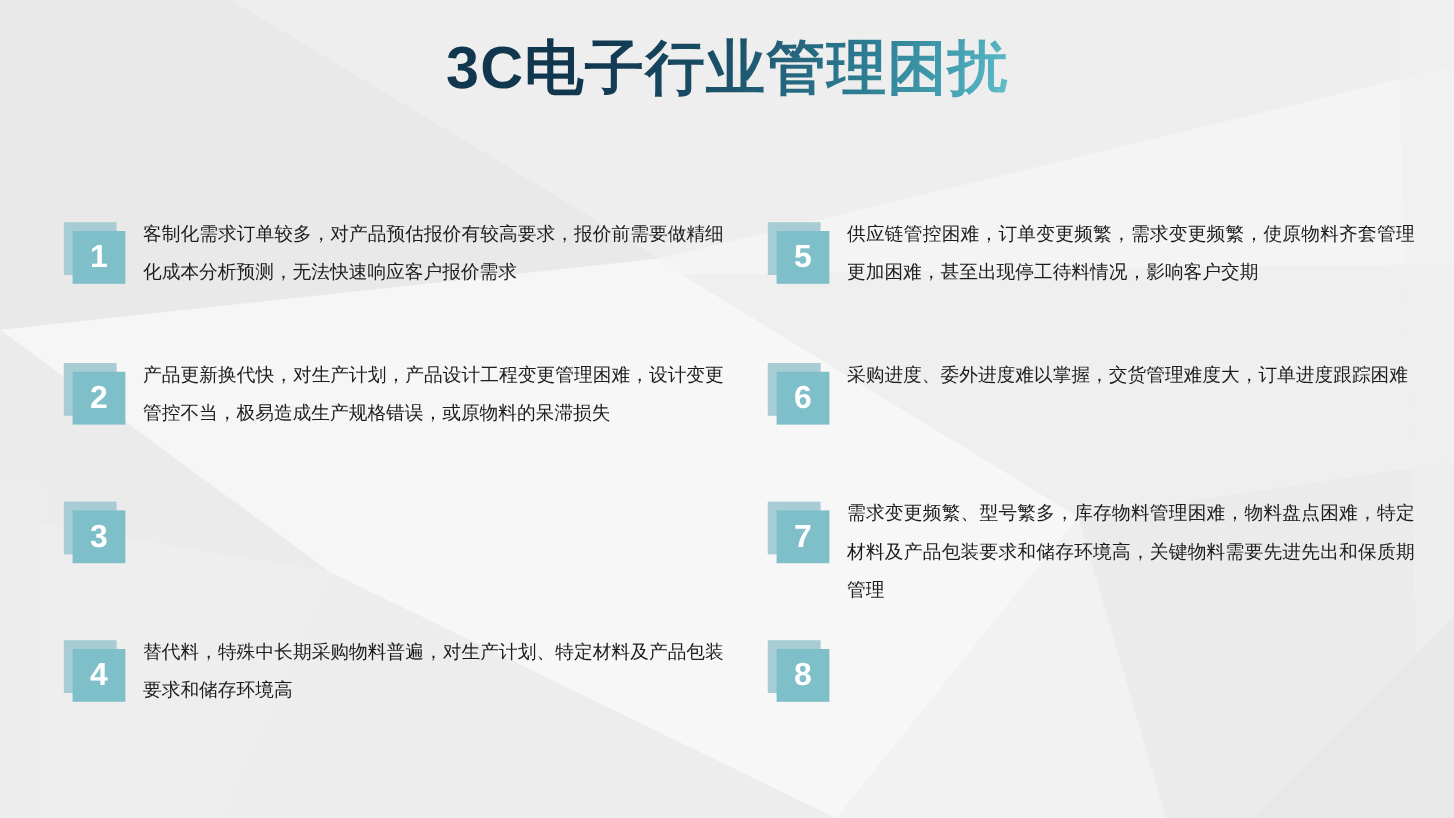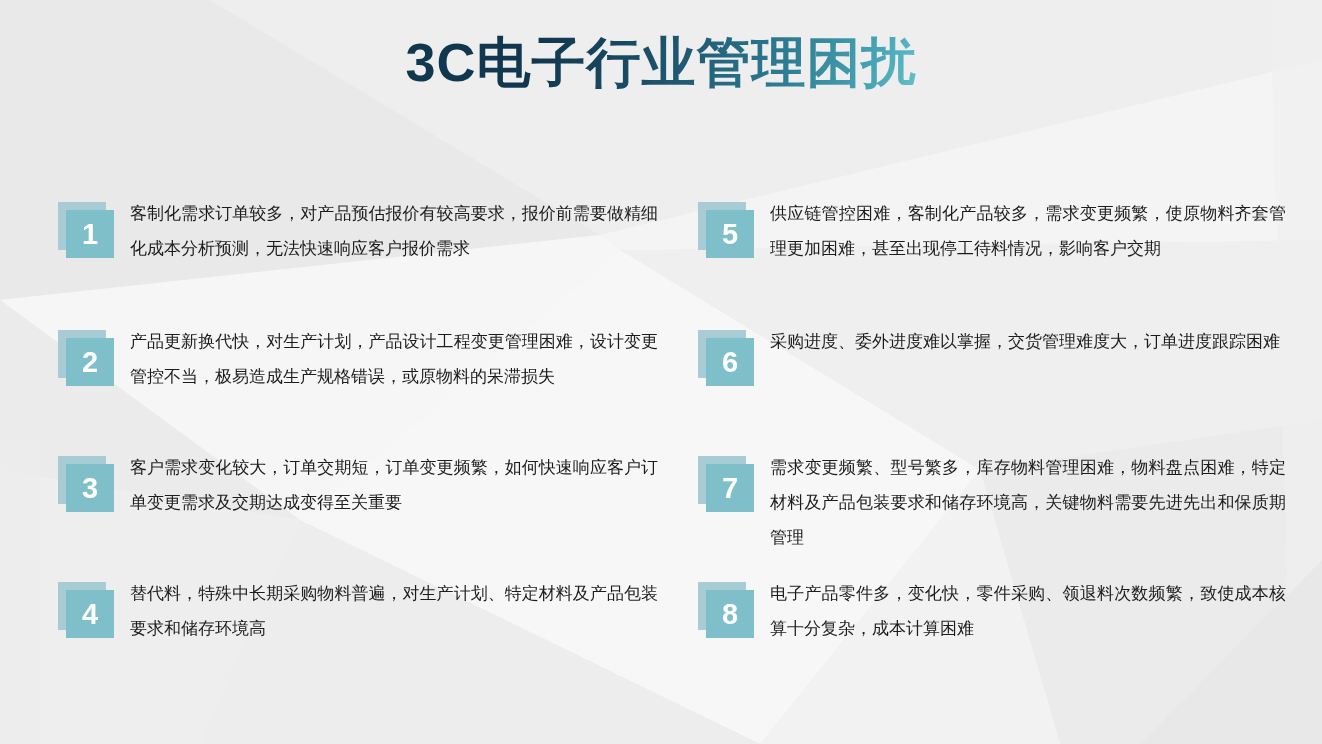--- a/index.html
+++ b/index.html
@@ -178,21 +178,20 @@
         </div>
       </div>
 
       <div class="item" style="min-height:126px;">
         <div class="item-inner">
           <div class="badge">
             <div class="badge-back"></div>
             <div class="badge-front"></div>
             <div class="badge-num">3</div>
           </div>
-          <div class="item-text">客户需求变化较大，订单交期短，订单变更频繁，如何快速响应客户订单变更需求及交期达成变得至关重要</div>
         </div>
       </div>
 
       <div class="item">
         <div class="item-inner">
           <div class="badge">
             <div class="badge-back"></div>
             <div class="badge-front"></div>
             <div class="badge-num">4</div>
           </div>
@@ -204,21 +203,21 @@
 
     <div class="column" id="col-right">
 
       <div class="item" style="min-height:128px;">
         <div class="item-inner">
           <div class="badge">
             <div class="badge-back"></div>
             <div class="badge-front"></div>
             <div class="badge-num">5</div>
           </div>
-          <div class="item-text">供应链管控困难，客制化产品较多，需求变更频繁，使原物料齐套管理更加困难，甚至出现停工待料情况，影响客户交期</div>
+          <div class="item-text">供应链管控困难，订单变更频繁，需求变更频繁，使原物料齐套管理更加困难，甚至出现停工待料情况，影响客户交期</div>
         </div>
       </div>
 
       <div class="item" style="min-height:126px;">
         <div class="item-inner">
           <div class="badge">
             <div class="badge-back"></div>
             <div class="badge-front"></div>
             <div class="badge-num">6</div>
           </div>
@@ -237,20 +236,19 @@
         </div>
       </div>
 
       <div class="item">
         <div class="item-inner">
           <div class="badge">
             <div class="badge-back"></div>
             <div class="badge-front"></div>
             <div class="badge-num">8</div>
           </div>
-          <div class="item-text">电子产品零件多，变化快，零件采购、领退料次数频繁，致使成本核算十分复杂，成本计算困难</div>
         </div>
       </div>
 
     </div>
 
   </div>
 </div>
 
 </body></html>

